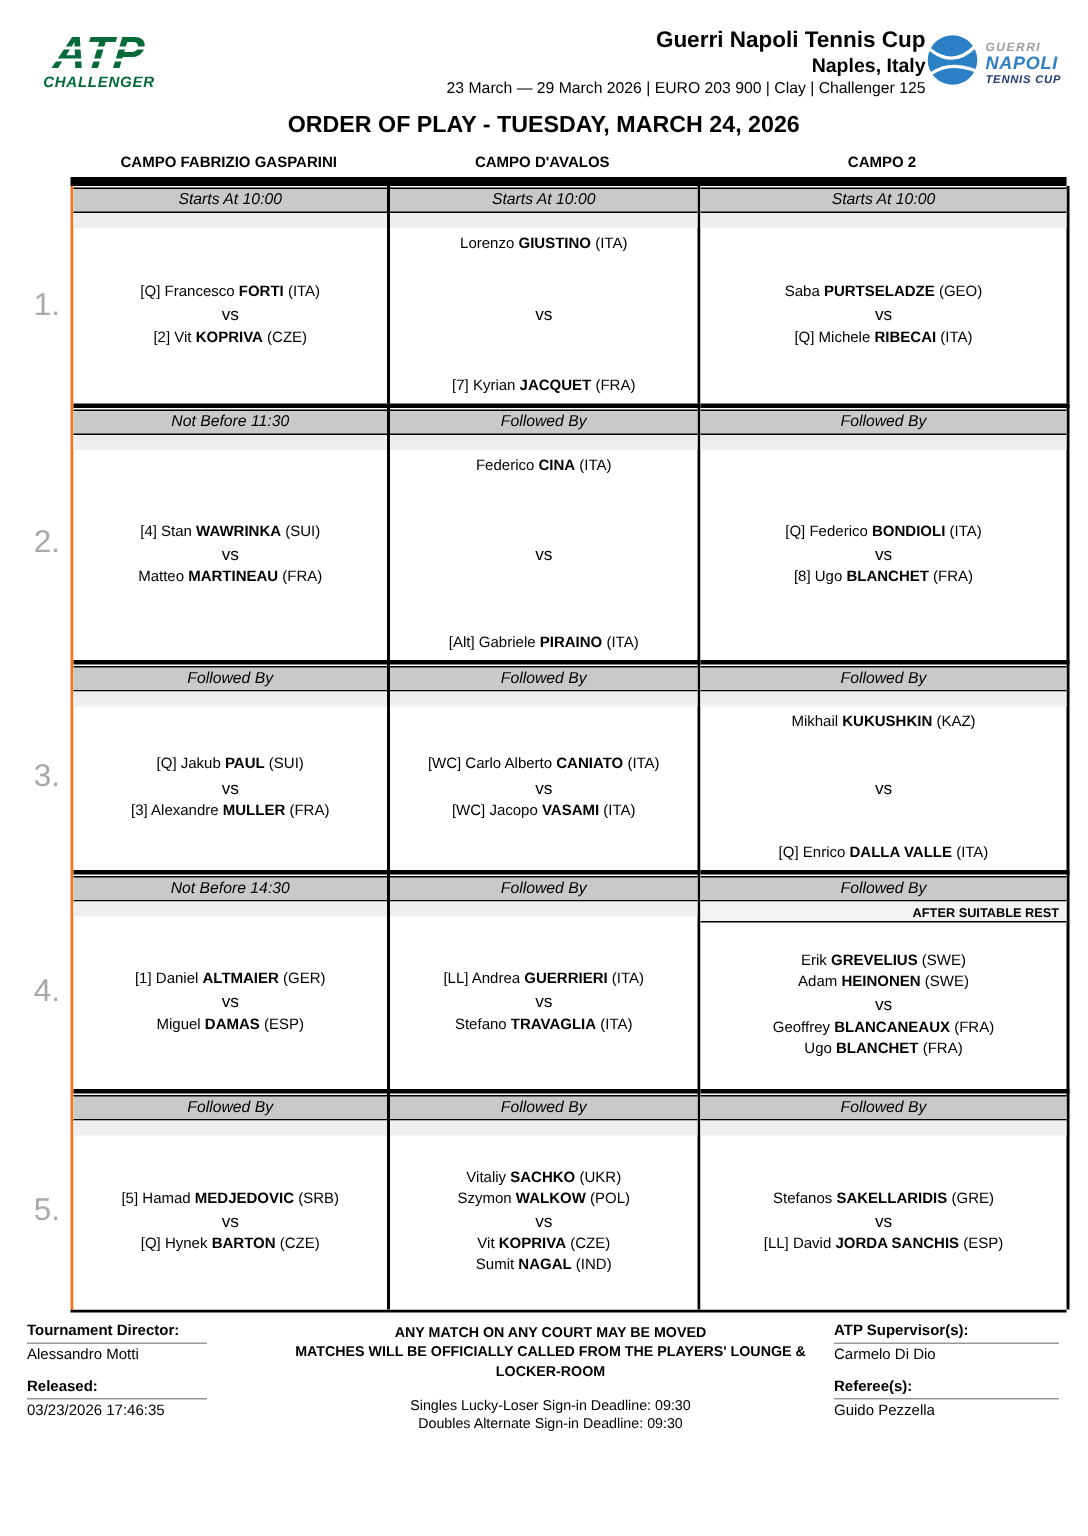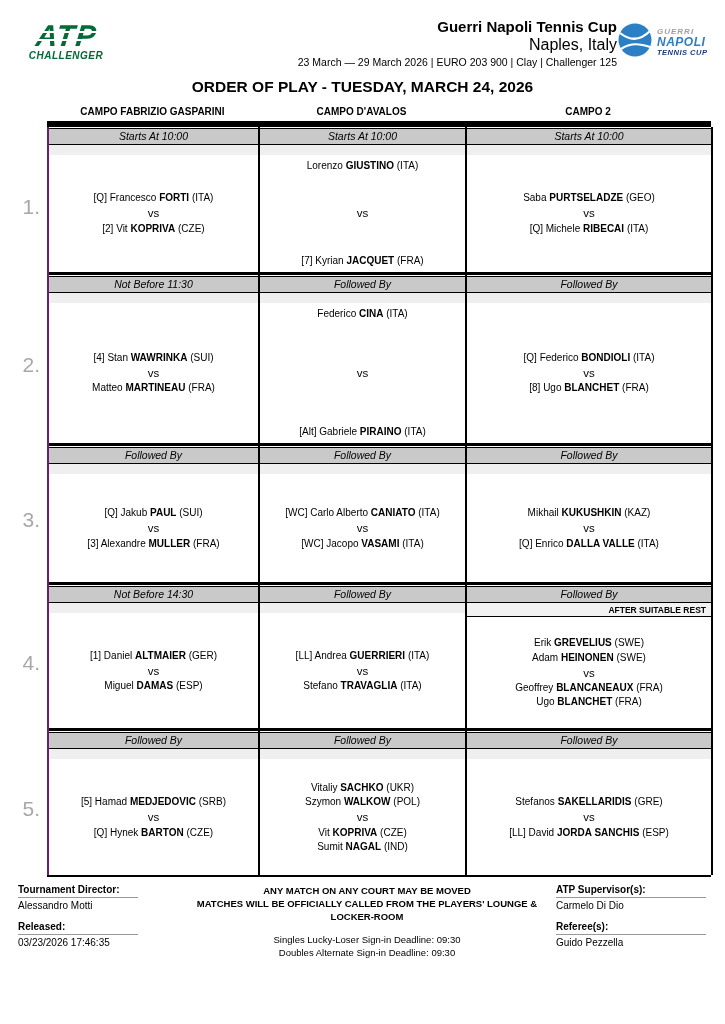--- a/index.html
+++ b/index.html
@@ -20,21 +20,21 @@
   }
   .atp-word::before, .atp-word::after {
     content: ""; position: absolute; left: -2px; right: -2px; height: 2px; background: #fff;
   }
   .atp-word::before { top: 9px; }
   .atp-word::after  { top: 17px; }
   .atp-sub { font-weight: 700; font-style: italic; font-size: 10px; color: #046a38; letter-spacing: 0.5px; }
 
   .title-block { flex: 1 1 auto; text-align: right; padding-top: 2px; }
   .t-name { font-size: 15px; font-weight: 700; }
-  .t-loc  { font-size: 16px; font-weight: 400; margin-top: 1px; }
+  .t-loc  { font-size: 13px; font-weight: 700; margin-top: 1px; }
   .t-det  { font-size: 10.5px; margin-top: 2px; }
 
   .event-logo { flex: 0 0 auto; width: 96px; display: flex; align-items: center; gap: 4px; padding-top: 6px; }
   .ev-text { display: flex; flex-direction: column; line-height: 1.05; }
   .ev-guerri { font-size: 8px; font-weight: 700; font-style: italic; color: #9aa0a6; letter-spacing: 1px; }
   .ev-napoli { font-size: 12px; font-weight: 700; font-style: italic; color: #2e7fc2; letter-spacing: 0.5px; }
   .ev-cup    { font-size: 7.5px; font-weight: 700; font-style: italic; color: #1b3a7a; letter-spacing: 0.5px; }
 
   .oop-title { text-align: center; font-size: 15.5px; font-weight: 700; margin-top: 10px; }
 
@@ -50,21 +50,21 @@
   .table-bottom-bar { margin-left: 47px; width: 664px; height: 2px; background: #000; }
 
   .row { display: flex; }
   .row-num {
     width: 47px; flex: 0 0 auto; display: flex; align-items: center; justify-content: flex-end;
     padding-right: 7px; padding-top: 15px;
     color: #a8a8a8; font-size: 21px;
   }
   .row-cells {
     display: grid; grid-template-columns: 211px 207px 246px;
-    border-left: 2px solid #701a75; width: 664px;
+    border-left: 2px solid #f97316; width: 664px;
   }
   .cell { border-right: 2px solid #000; display: flex; flex-direction: column; background: #fff; }
   .row + .row .cell { border-top: 3px solid #000; }
   .status-bar {
     margin-top: 1px; border-top: 1px solid #000; border-bottom: 1px solid #000;
     background: #c9c9c9; text-align: center; font-style: italic; font-size: 10.5px;
     padding: 1px 0 2px 0; flex: 0 0 auto;
   }
   .stripe { height: 10px; background: #efefef; flex: 0 0 auto; }
   .note-bar {
@@ -241,21 +241,21 @@
                   <div class="player-line"><span>[WC] Carlo Alberto </span><b>CANIATO</b><span> (ITA)</span></div>
                   <div class="vs">vs</div>
                   <div class="player-line"><span>[WC] Jacopo </span><b>VASAMI</b><span> (ITA)</span></div>
                 </div>
               </div>
             </div>
             <div class="cell">
               <div class="status-bar">Followed By</div>
               <div class="cell-body-h">
                 <div class="stripe"></div>
-                <div class="match-box" style="font-size: 10px;">
+                <div class="match-box" style="font-size: 10px; gap: 28px;">
                   <div class="player-line"><span>Mikhail </span><b>KUKUSHKIN</b><span> (KAZ)</span></div>
                   <div class="vs">vs</div>
                   <div class="player-line"><span>[Q] Enrico </span><b>DALLA VALLE</b><span> (ITA)</span></div>
                 </div>
               </div>
             </div>
           </div>
         </div>
         <div class="row r3">
           <div class="row-num">4.</div>

